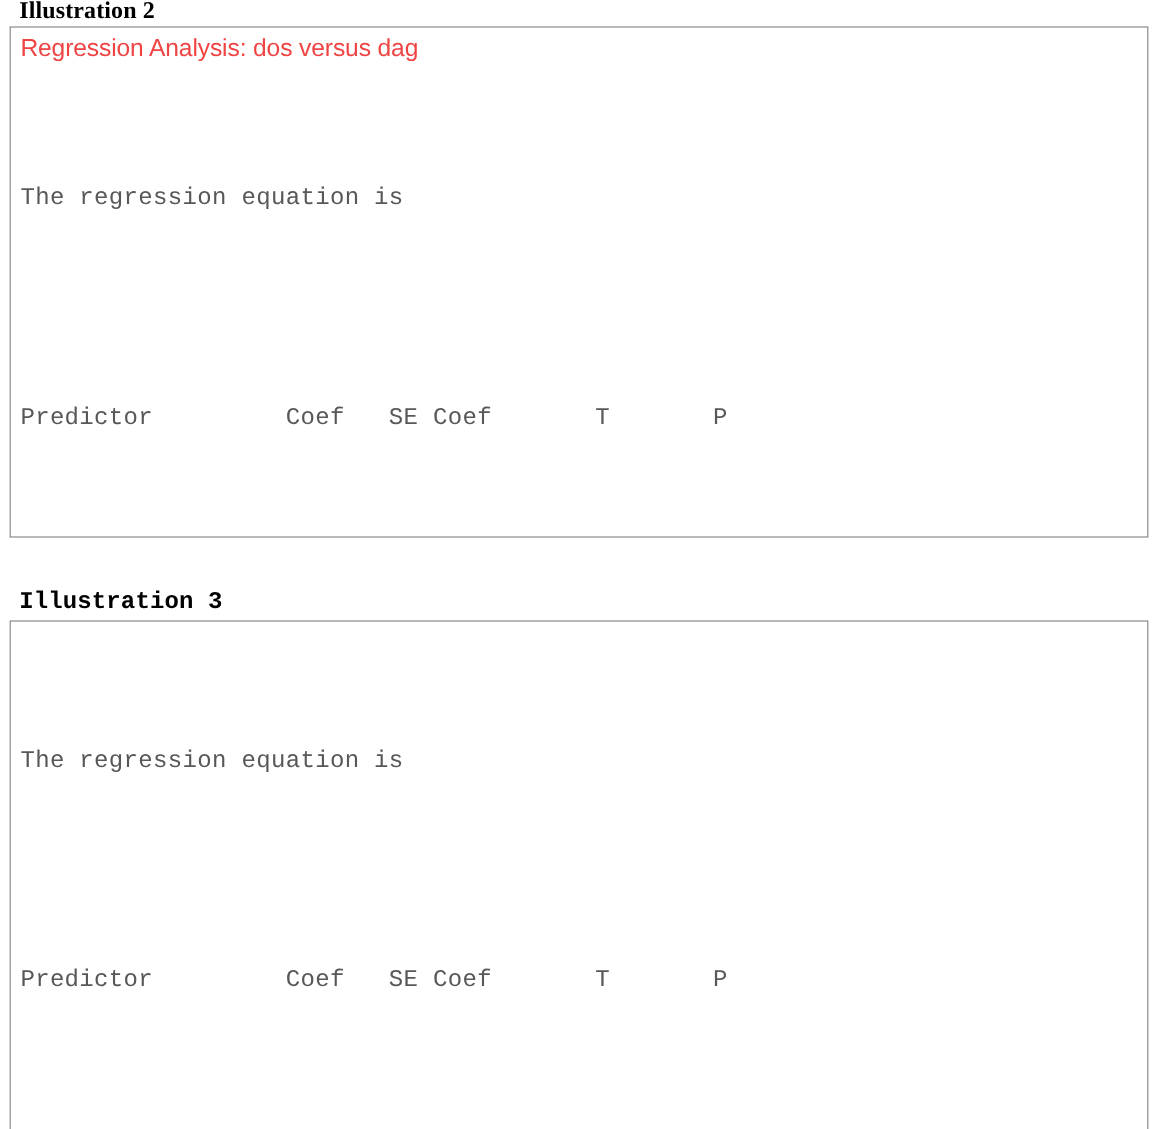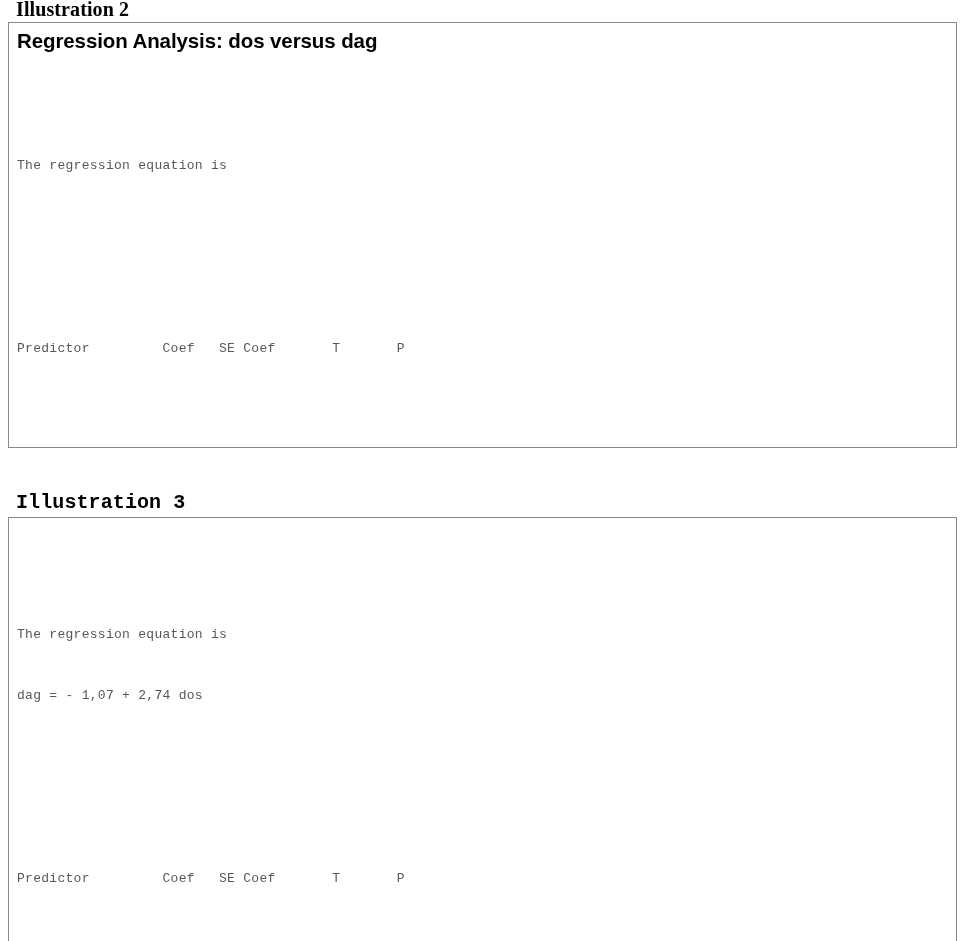--- a/index.html
+++ b/index.html
@@ -42,33 +42,33 @@
     background: #ffffff;
     overflow: hidden;
   }
   .panel-inner {
     padding: 6px 0 0 8px;
   }
 
   
   .panel-title {
     font-family: "Liberation Sans", sans-serif;
-    font-weight: bold;
+    font-weight: normal;
     font-size: 20.5px;
     line-height: 24px;
-    color: #000000;
+    color: #ef4444;
     white-space: nowrap;
     letter-spacing: -0.1px;
     margin: 0 0 2px 0;
   }
 
   
   .mono {
     font-family: "Liberation Mono", "DejaVu Sans Mono", monospace;
-    font-size: 13px;
+    font-size: 20px;
     line-height: 20.3px;
     color: #585858;
     white-space: pre;
     letter-spacing: 0.28px;
     margin: 0;
   }
   .mono-block { margin: 0; }
   .spacer-line { display: block; height: 20.3px; }
 
   
@@ -119,21 +119,20 @@
 
   <div class="illus-caption" id="caption-3">Illustration 3</div>
 
   <div class="panel" id="panel-3">
     <div class="panel-inner">
 
 
       <div class="mono mono-block">
         <span class="spacer-line"></span>
         <div>The regression equation is</div>
-        <div>dag = - 1,07 + 2,74 dos</div>
         <span class="spacer-line"></span>
         <span class="spacer-line"></span>
         <div>Predictor         Coef   SE Coef       T       P</div>
         
         
         
         
         
         
         

